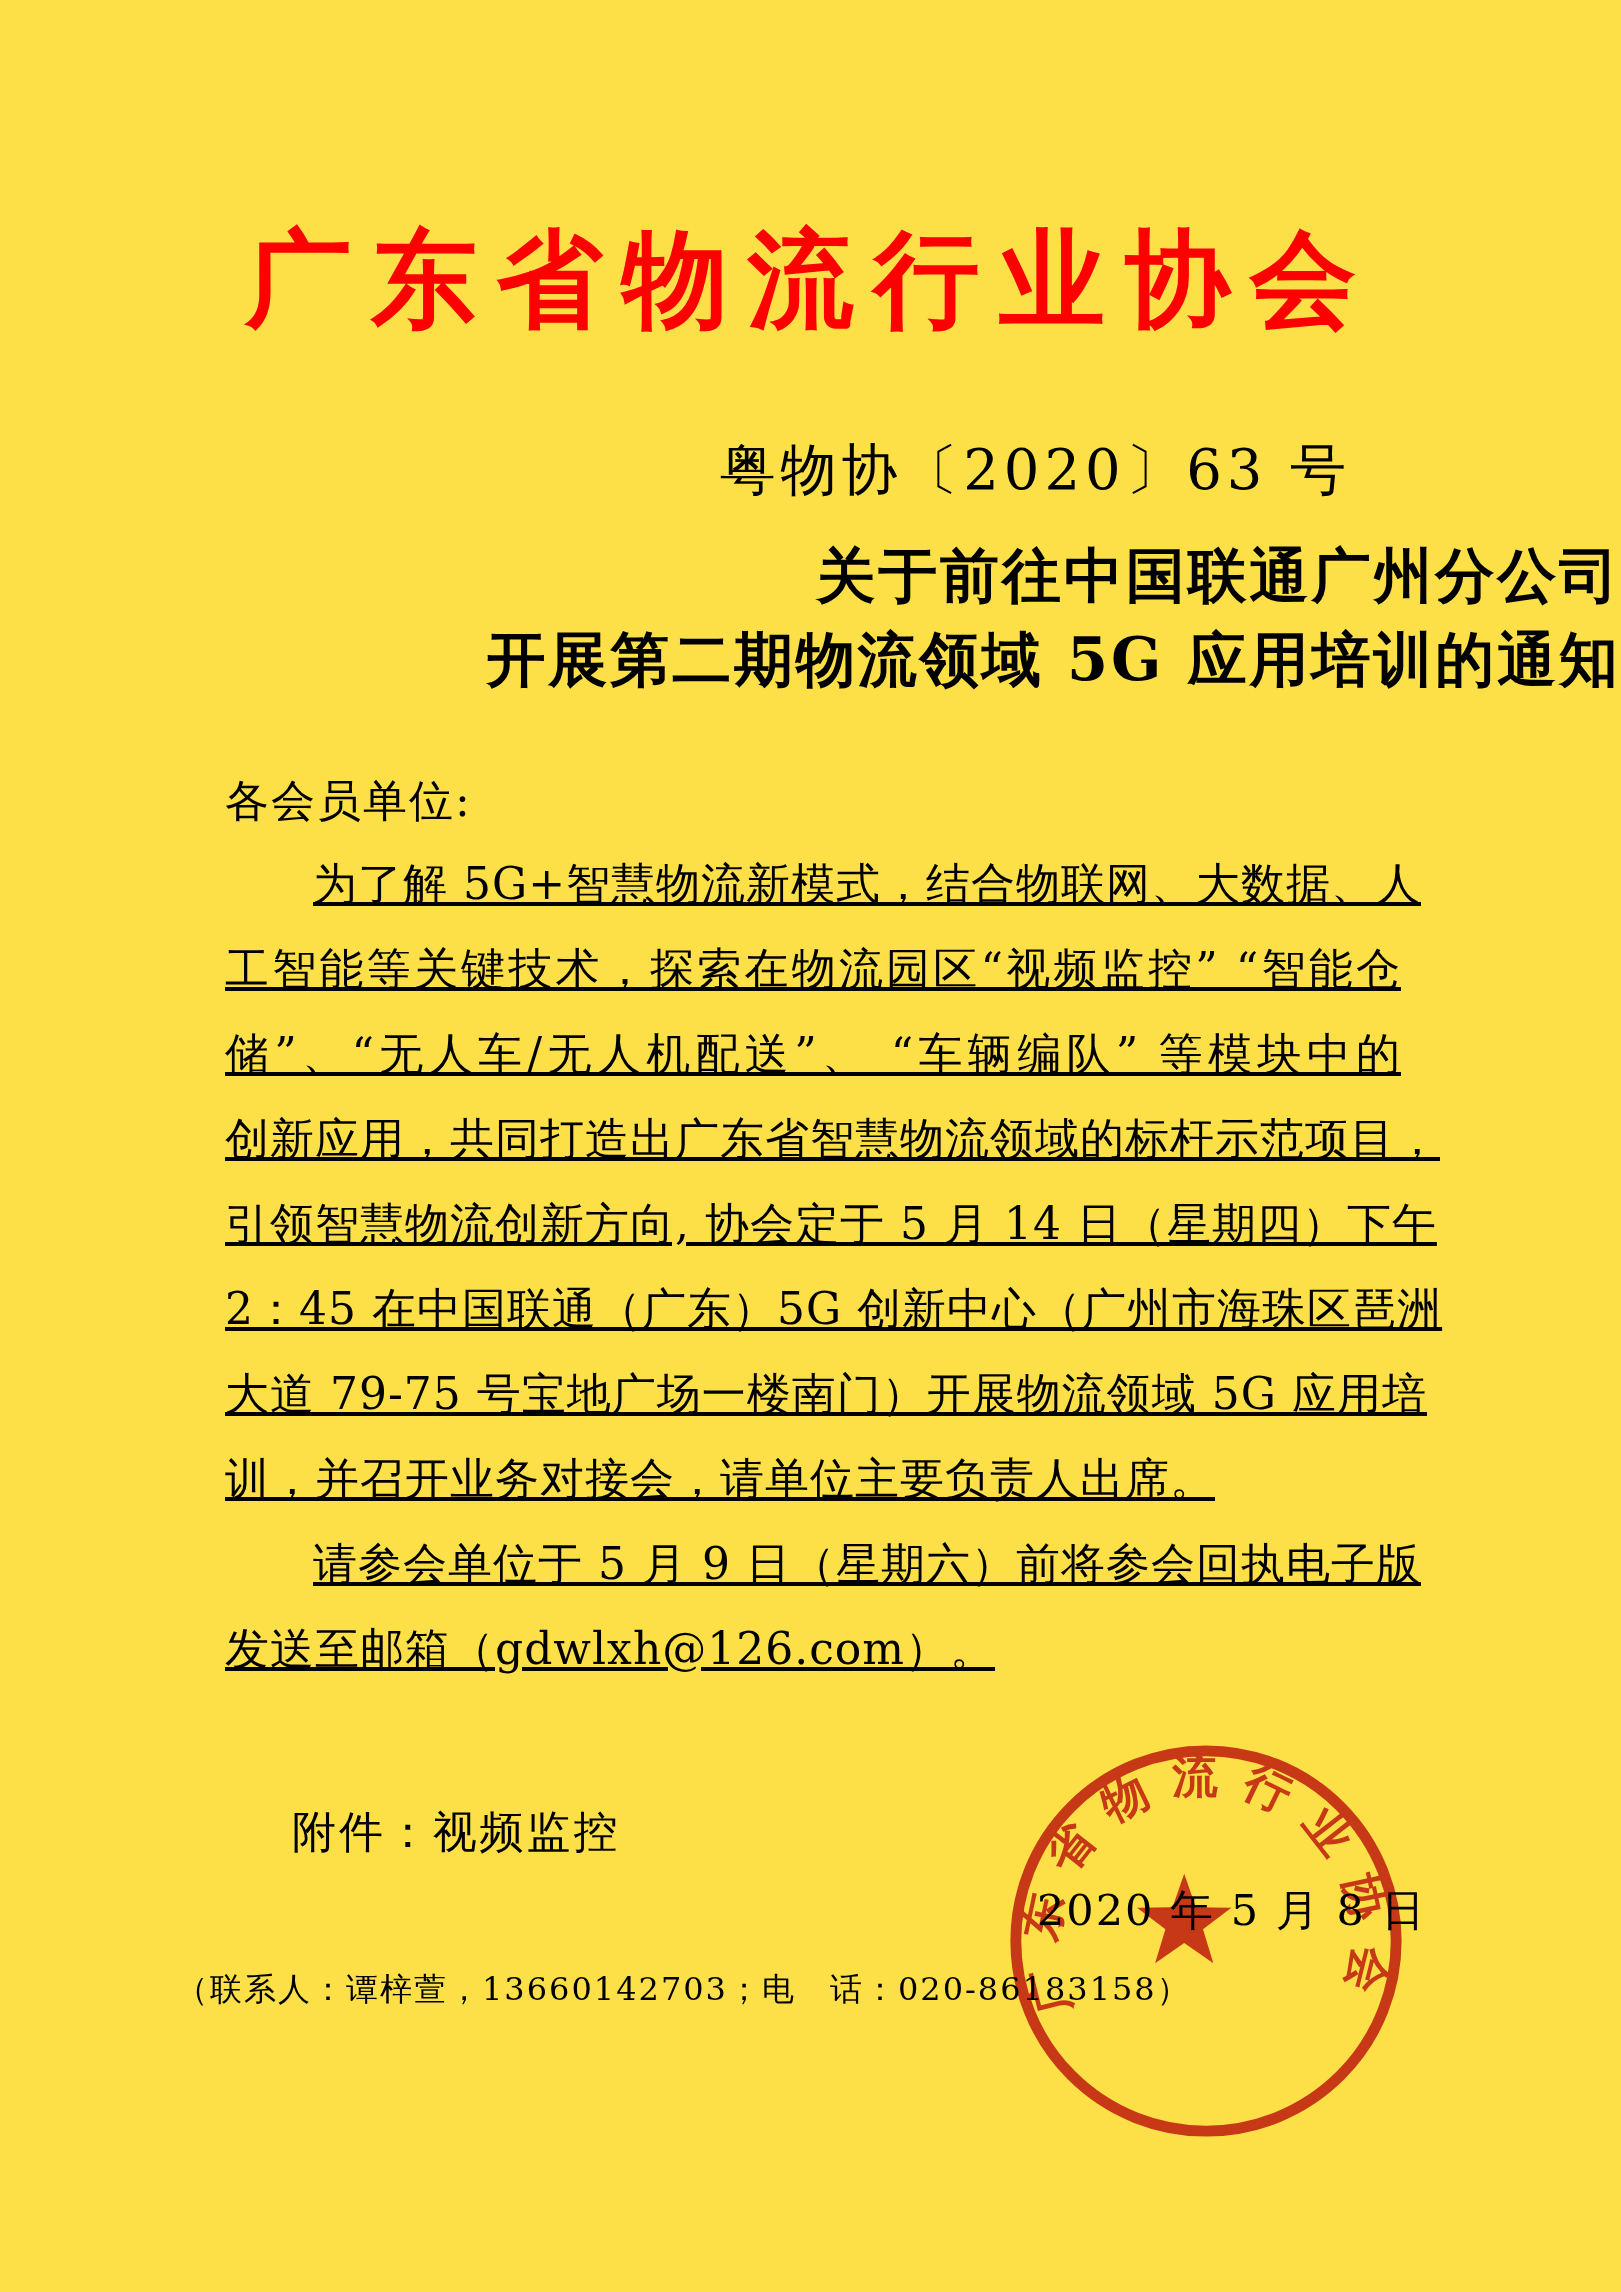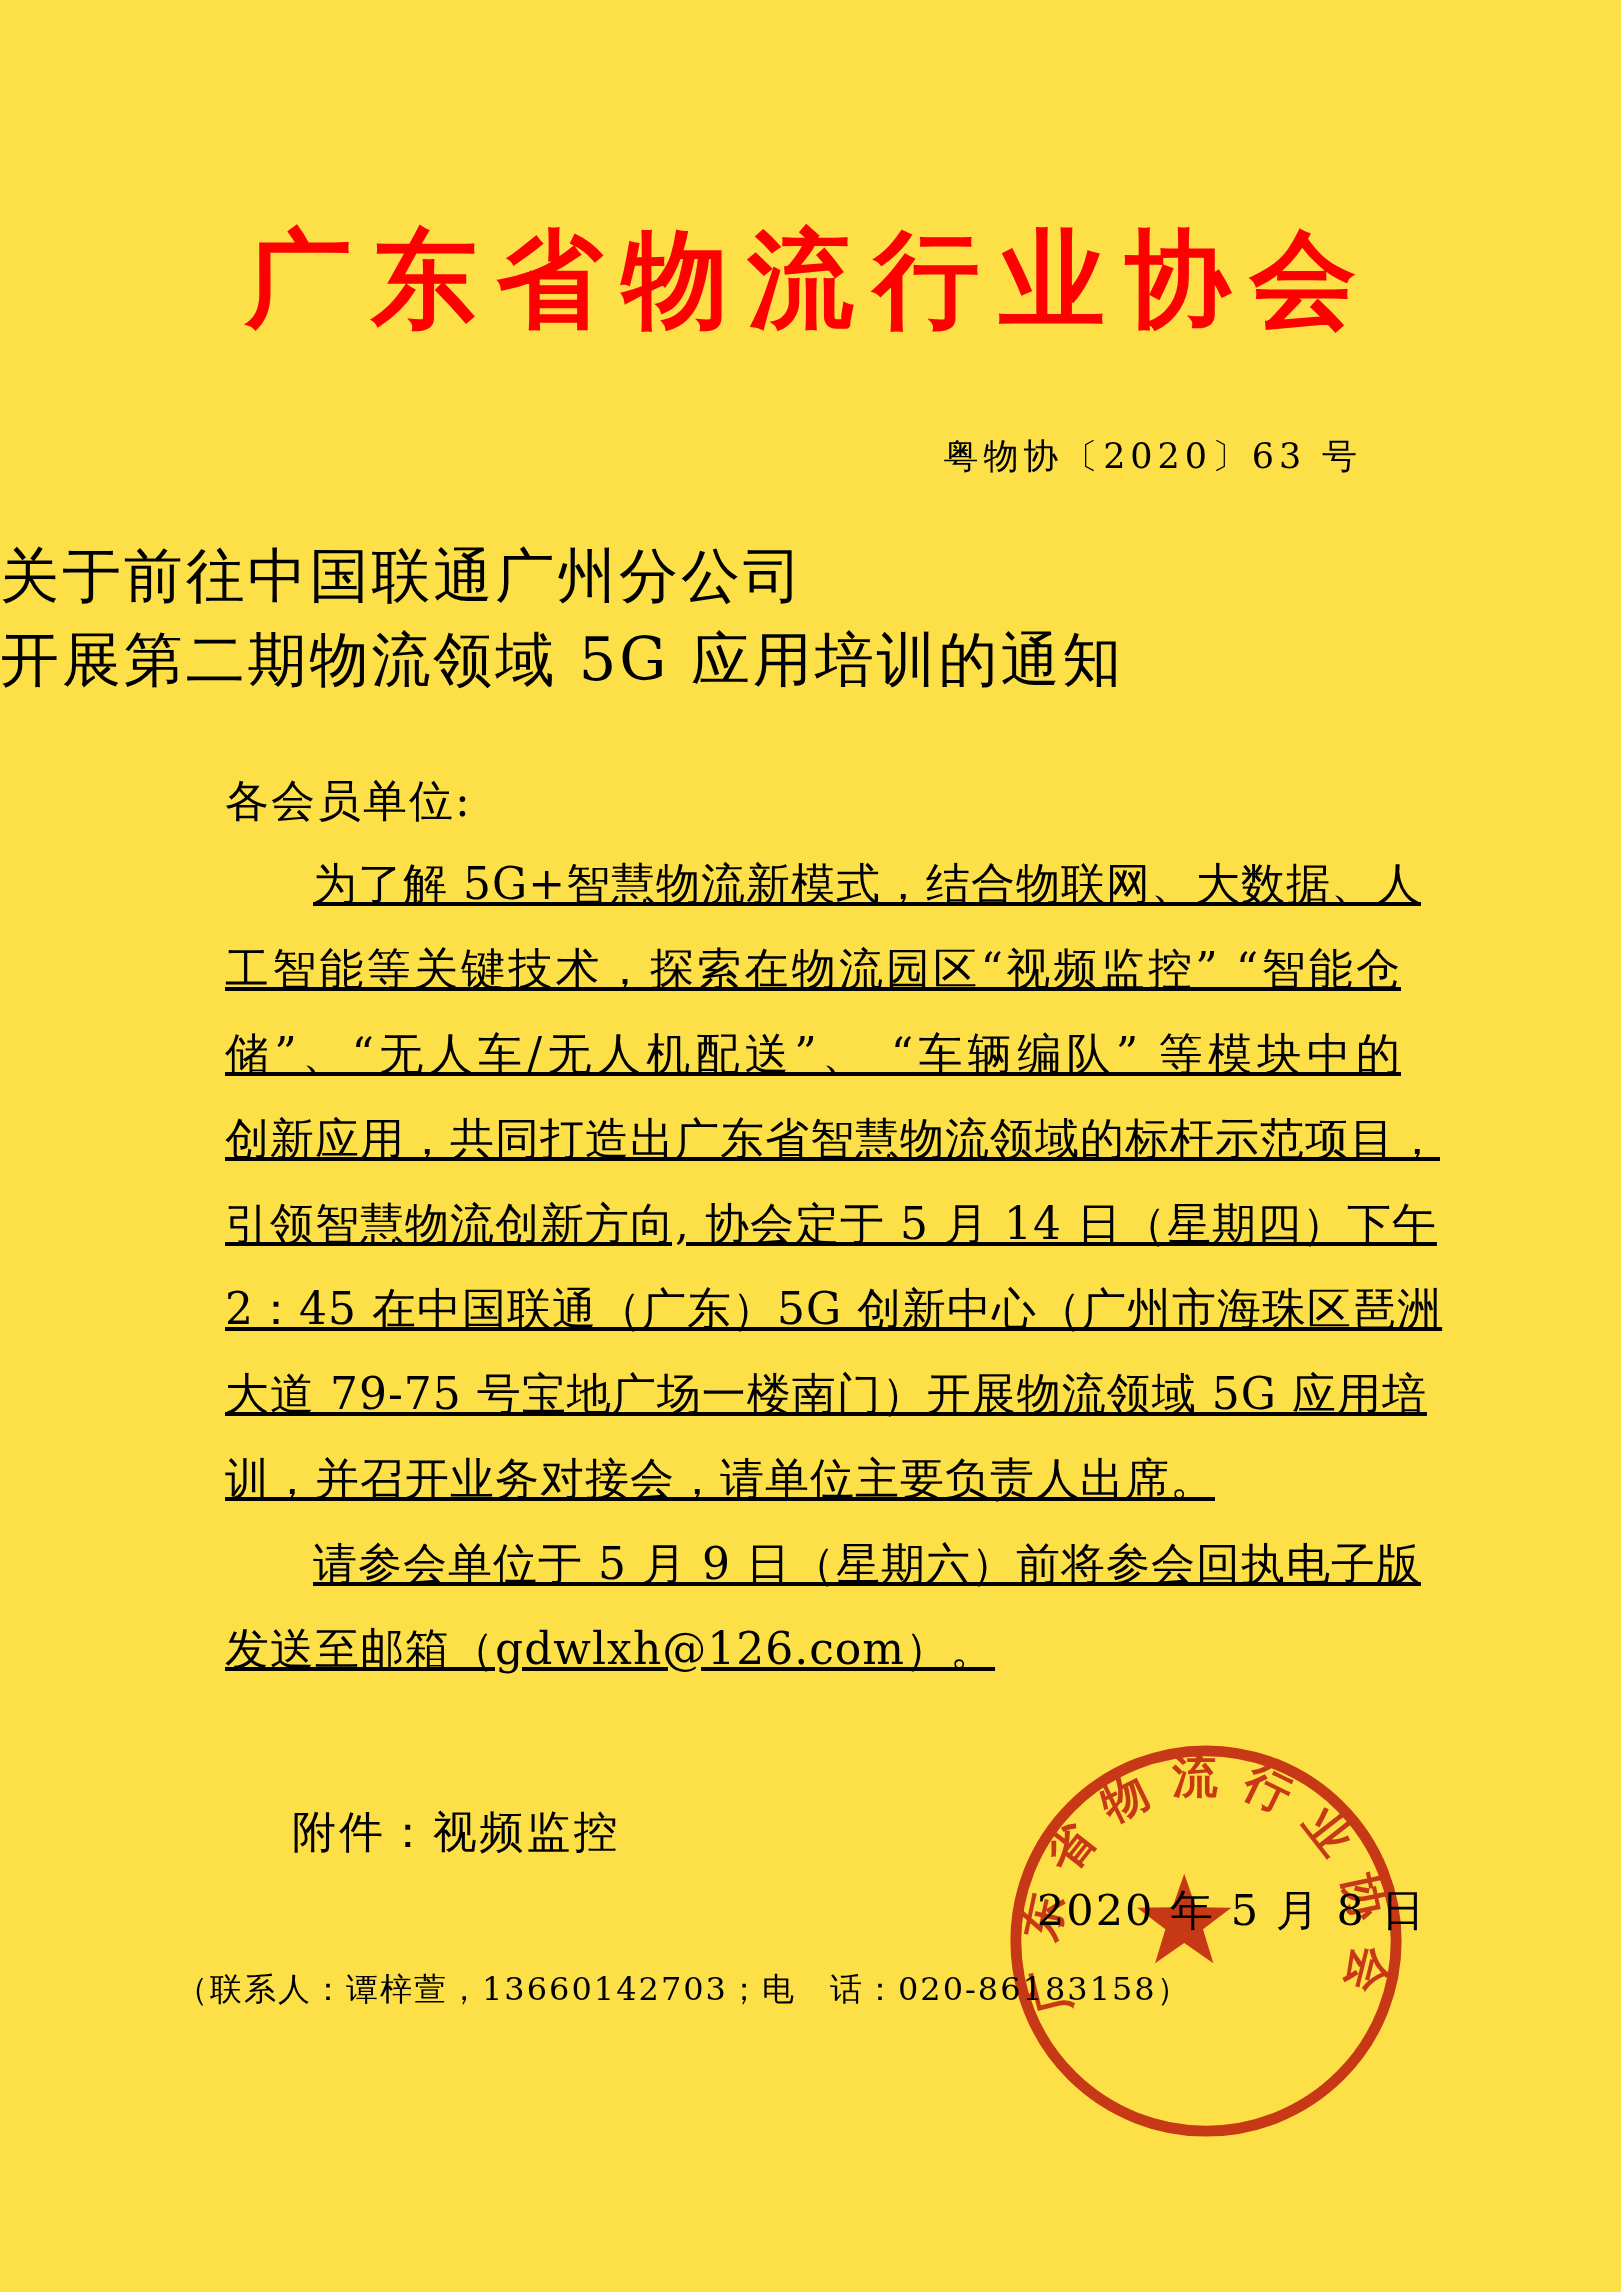--- a/index.html
+++ b/index.html
@@ -14,27 +14,27 @@
   .org-title{
     position:absolute;top:218px;left:0;width:100%;
     margin:0;
     text-align:center;
     font-size:106px;font-weight:900;line-height:1.15;
     letter-spacing:19.6px;
     color:#fe0000;
     white-space:nowrap;
   }
   .doc-number{
-    position:absolute;top:433px;right:259px;
-    font-size:35px;letter-spacing:4.9px;white-space:nowrap;margin-left:28px;
+    position:absolute;top:433px;right:270px;
+    font-size:56px;letter-spacing:4.9px;white-space:nowrap;margin-left:28px;
   }
   .notice-title{
     position:absolute;top:534px;left:0;width:100%;
-    text-align:left;
-    font-size:59px;font-weight:normal;line-height:84px;
+    text-align:right;
+    font-size:59px;font-weight:bold;line-height:84px;
     letter-spacing:2.9px;
   }
   .salutation{
     position:absolute;top:772px;left:225px;
     font-size:44px;letter-spacing:2px;
   }
   .body-text{
     position:absolute;top:841px;left:225px;width:1176px;
     font-size:44px;line-height:85px;
   }

